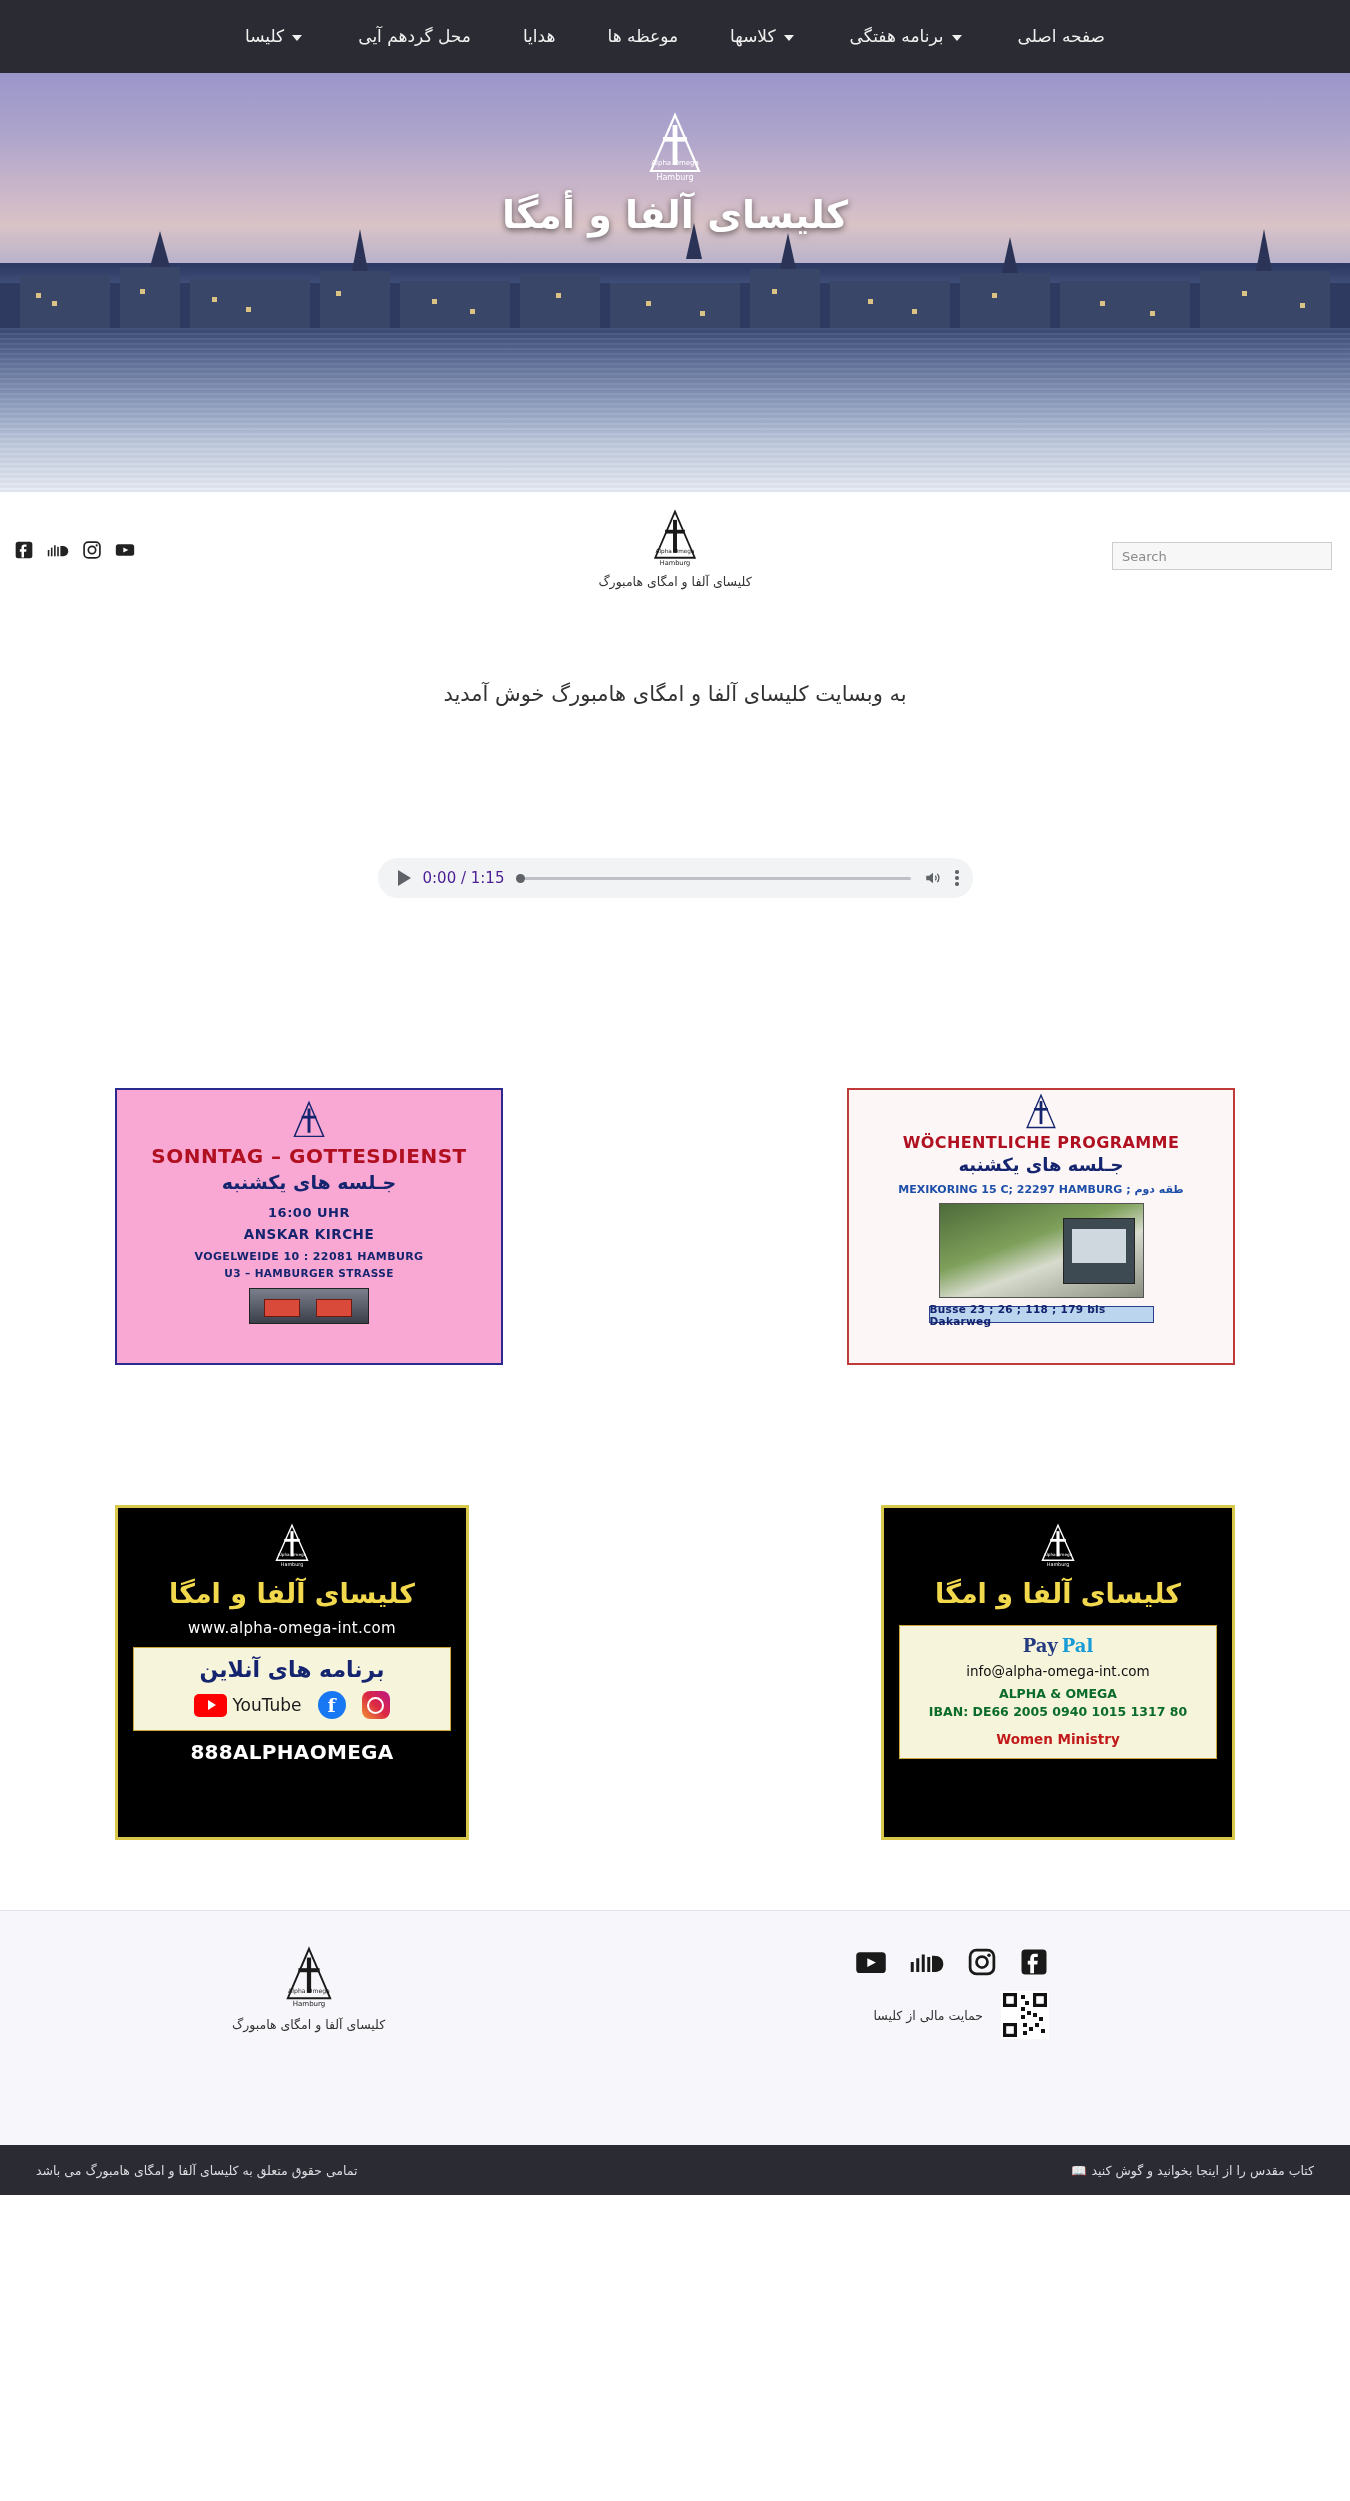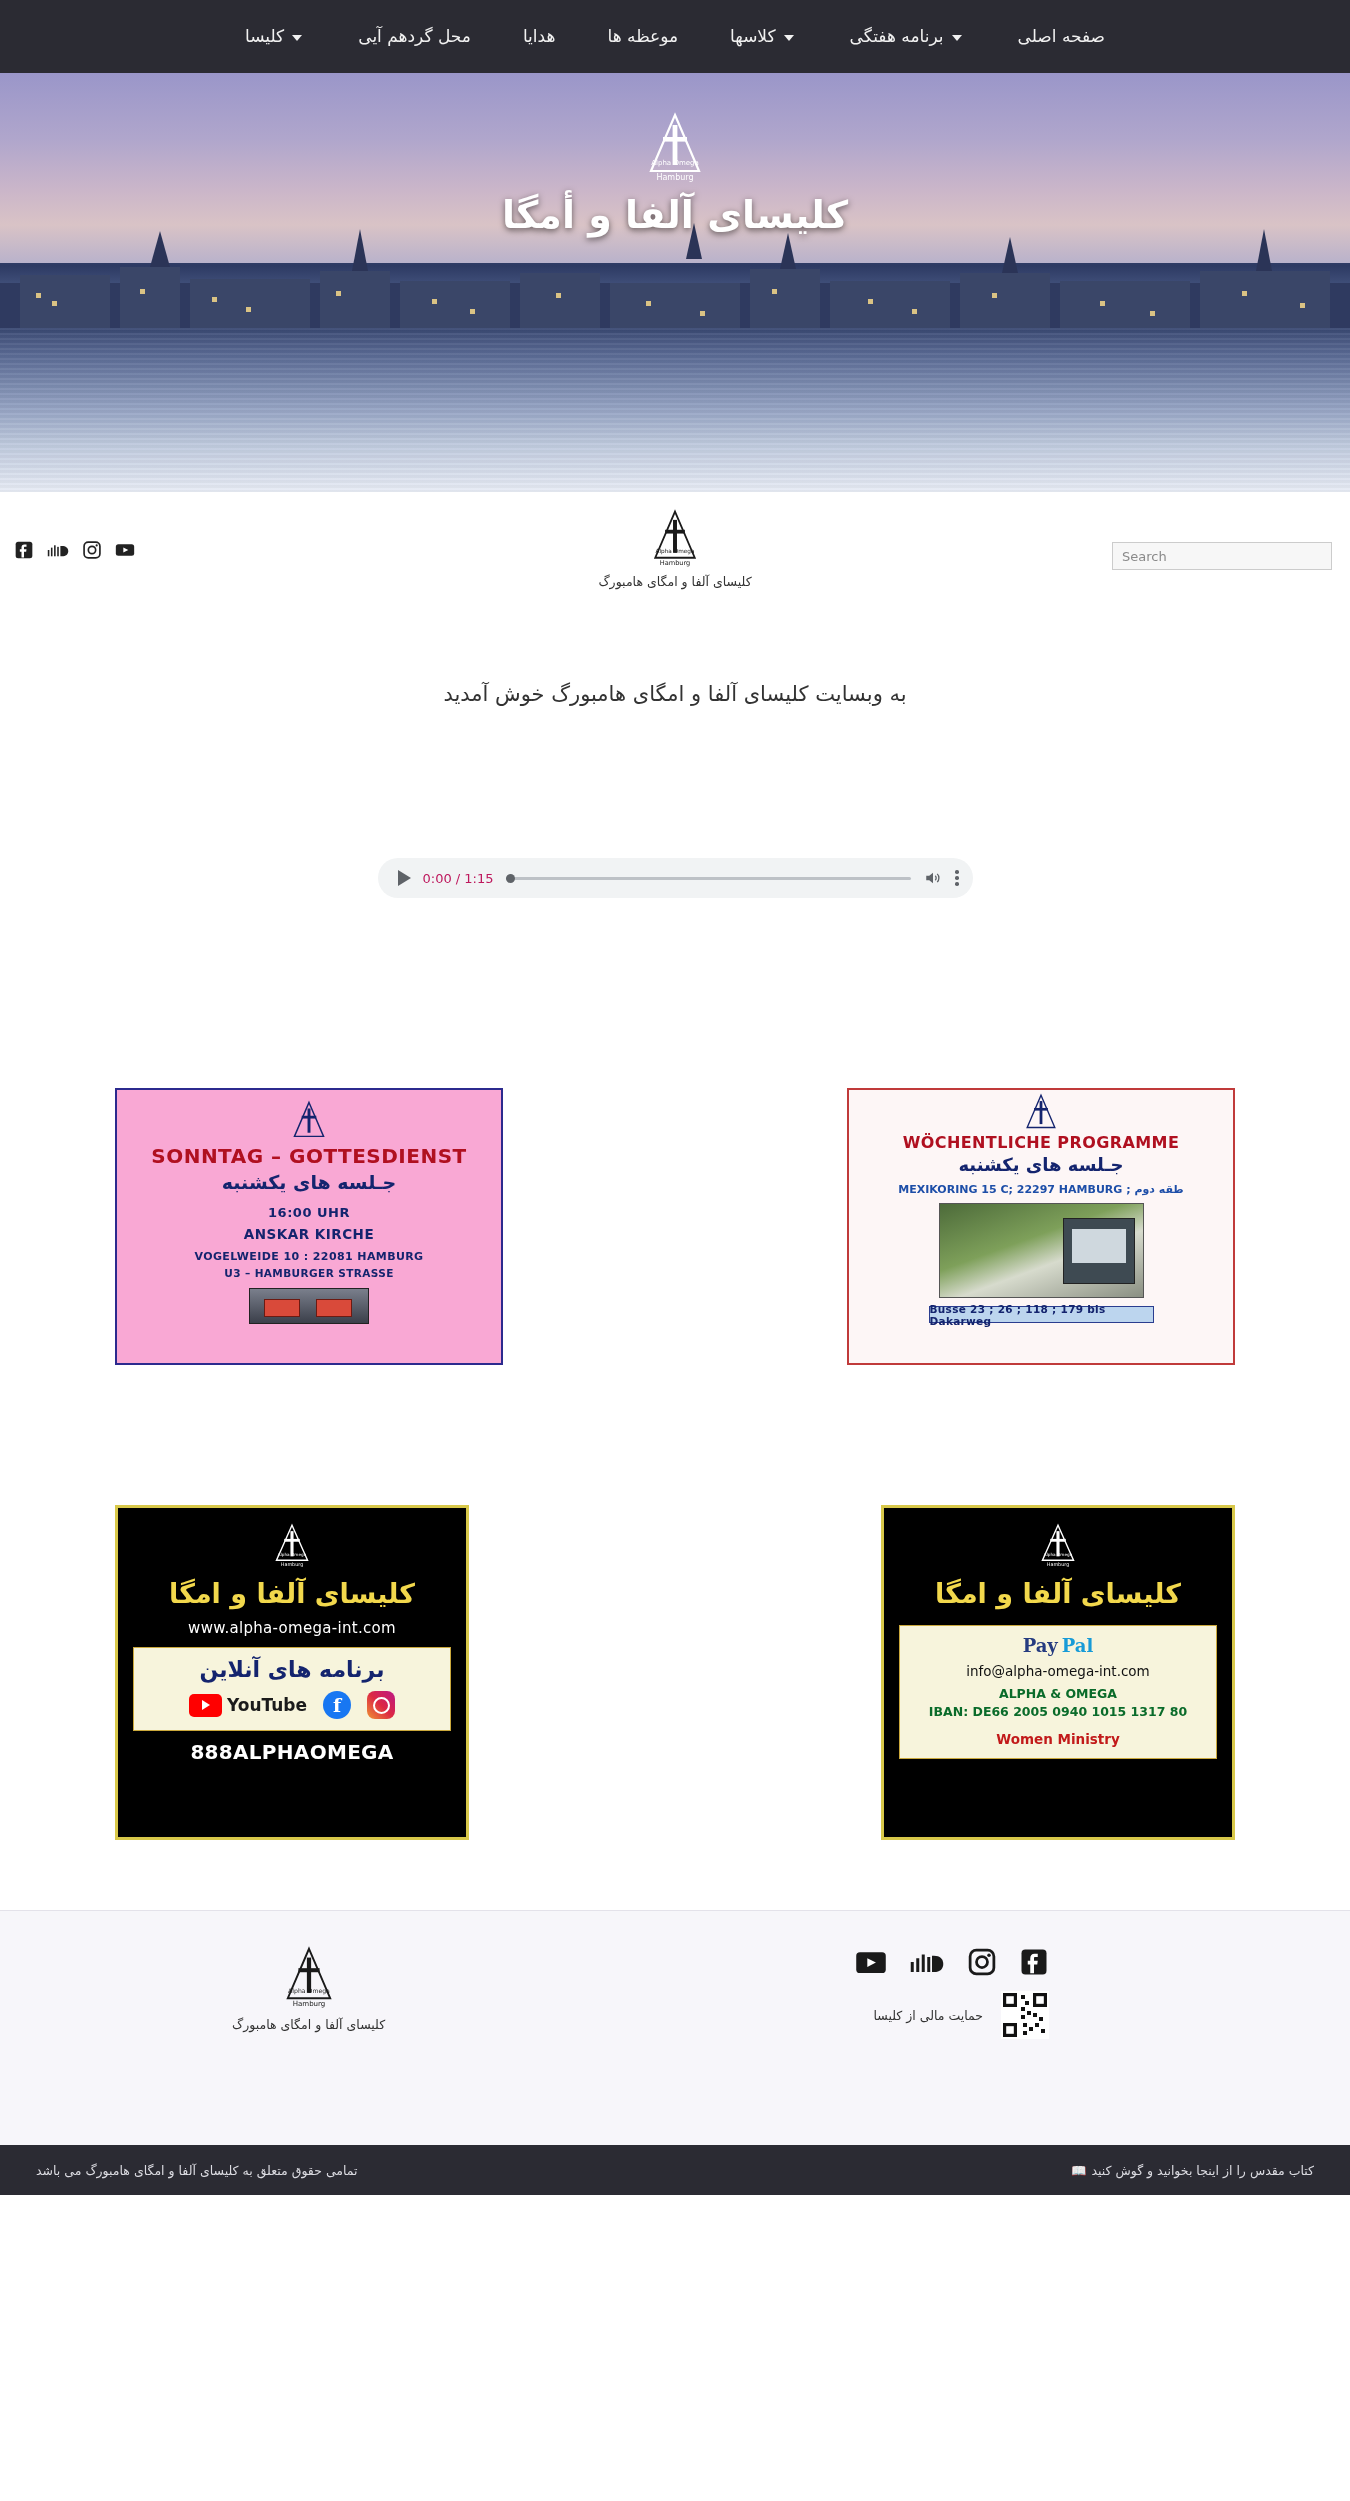--- a/index.html
+++ b/index.html
@@ -158,21 +158,21 @@
   }
   .play-btn {
     width: 0; height: 0;
     border-top: 8px solid transparent;
     border-bottom: 8px solid transparent;
     border-left: 13px solid #5f6368;
     cursor: pointer;
     flex: none;
     margin-left: 6px;
   }
-  .time { font-size: 13px; color: #be185d; white-space: nowrap; font-family: "DejaVu Sans", sans-serif;}
+  .time { font-size: 15px; color: #4c1d95; white-space: nowrap; font-family: "DejaVu Sans", sans-serif;}
   .track {
     flex: 1; height: 3px; background: #bdc1c6; border-radius: 2px; position: relative; cursor: pointer;
   }
   .track .thumb { position: absolute; left: 0; top: -3px; width: 9px; height: 9px; border-radius: 50%; background: #5f6368; }
   .vol, .kebab { cursor: pointer; flex: none; }
   .kebab { display: flex; flex-direction: column; gap: 2.5px; align-items: center; }
   .kebab i { width: 3.5px; height: 3.5px; background: #5f6368; border-radius: 50%; display:block; }
 
   
   .posters {
@@ -261,21 +261,21 @@
     margin-top: 10px; width: 318px; background: #f7f4dc; border: 1px solid #caa83c;
     display: flex; flex-direction: column; align-items: center; padding: 9px 0 11px;
   }
   .yellowbox .yb-title { color: #14246e; font-size: 22px; font-weight: bold; }
   .socialrow { display: flex; align-items: center; gap: 16px; margin-top: 9px; }
   .yt-pill {
     display: flex; align-items: center; gap: 5px;
   }
   .yt-badge { width: 33px; height: 23px; background: #ff0000; border-radius: 5px; display:flex;align-items:center;justify-content:center;}
   .yt-badge:after{content:"";width:0;height:0;border-top:5px solid transparent;border-bottom:5px solid transparent;border-left:8px solid #fff;margin-left:2px;}
-  .yt-word { color: #1b1b1b; font-size: 17px; font-weight: bold; }
+  .yt-word { color: #1b1b1b; font-size: 17px; font-weight: normal; }
   .fb-circ { width: 28px; height: 28px; border-radius: 50%; background: #1877f2; display:flex;align-items:center;justify-content:center;color:#fff;font-weight:bold;font-size:19px;font-family:"DejaVu Serif",serif;}
   .ig-sq { width: 28px; height: 28px; border-radius: 8px; background: linear-gradient(45deg,#f09433,#dc2743,#bc1888); display:flex;align-items:center;justify-content:center;}
   .ig-sq:after{content:"";width:13px;height:13px;border:2px solid #fff;border-radius:50%;}
   .pblack .handle { color: #ffffff; font-size: 20px; font-weight: bold; margin-top: 9px; letter-spacing: .3px;}
   .paypal { display:flex; align-items:center; gap: 4px; }
   .paypal .pp1 { color:#253b80; font-size: 18px; font-weight: bold; font-family: "DejaVu Serif", serif;}
   .paypal .pp2 { color:#179bd7; font-size: 18px; font-weight: bold; font-family: "DejaVu Serif", serif;}
   .yellowbox .line-dark { color: #111; font-size: 13.5px; margin-top: 7px; }
   .yellowbox .line-green { color: #0a6b2a; font-size: 12.5px; font-weight: bold; margin-top: 7px; }
   .yellowbox .line-green2 { color: #0a6b2a; font-size: 12.5px; font-weight: bold; margin-top: 3px; }

